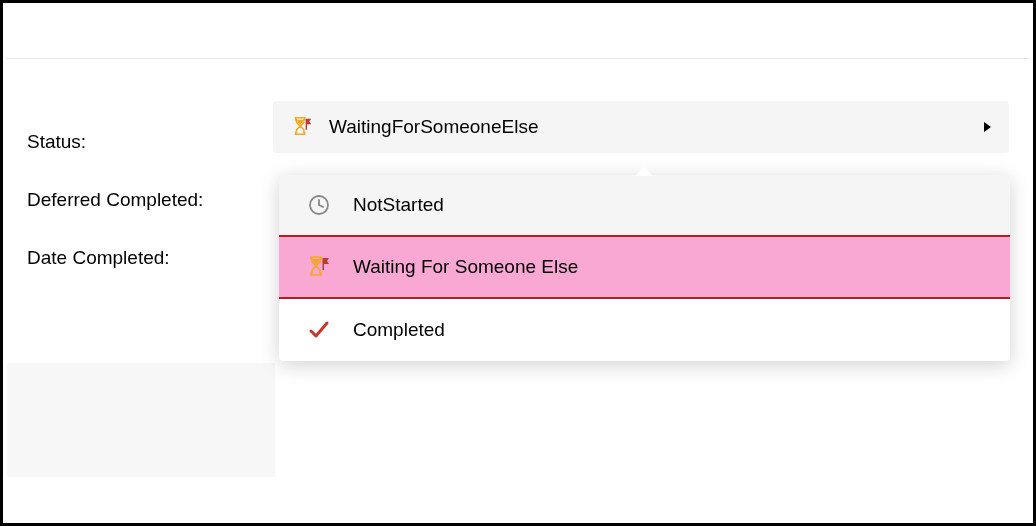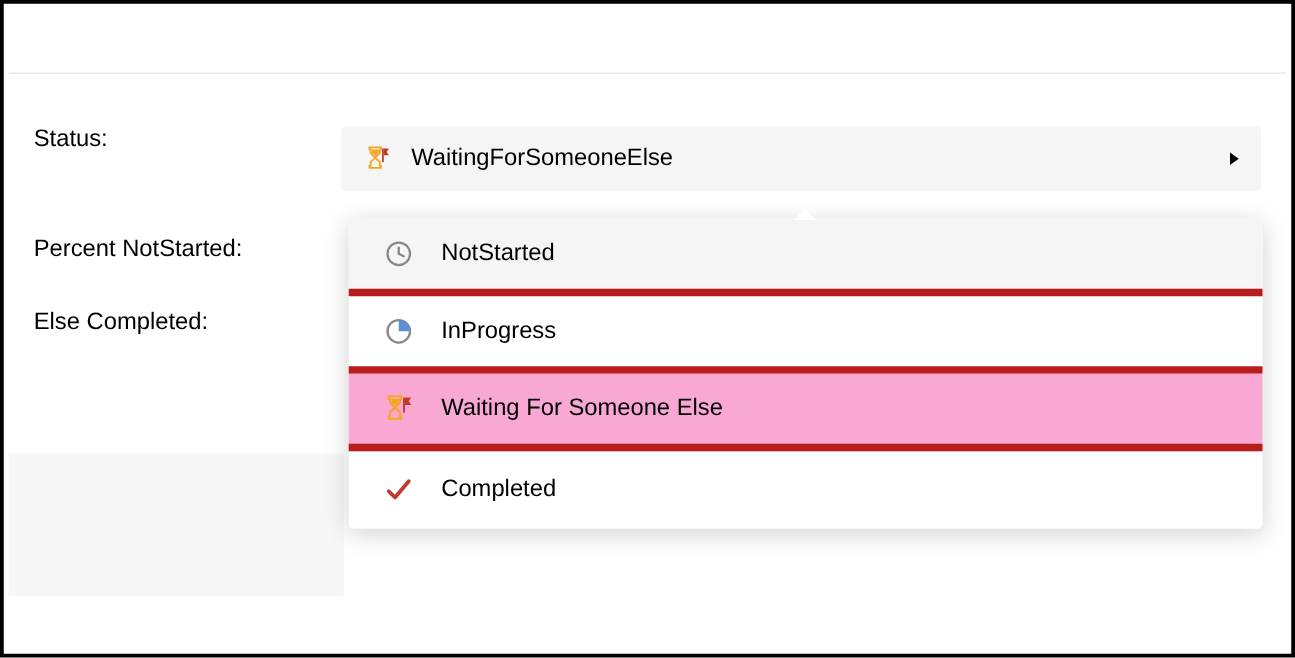--- a/index.html
+++ b/index.html
@@ -25,21 +25,21 @@
       background: #e5e5e5;
     }
     .form-area {
       position: absolute;
       top: 98px;
       left: 24px;
       right: 24px;
     }
     .form-row {
       display: flex;
-      align-items: flex-start;
+      align-items: flex-end;
       margin-bottom: 36px;
     }
     .form-label {
       width: 246px;
       font-size: 19px;
       color: #000000;
     }
     .dropdown-field {
       flex: 1;
       height: 52px;
@@ -99,21 +99,21 @@
       border-left: 9px solid transparent;
       border-right: 9px solid transparent;
       border-bottom: 9px solid #ffffff;
     }
     .menu-item {
       height: 62px;
       display: flex;
       align-items: center;
       padding: 0 28px;
       cursor: pointer;
-      border-bottom: 6px solid #b91c1c;
+      border-bottom: 2px solid #b91c1c;
     }
     .menu-item:last-child {
       border-bottom: none;
     }
     .menu-item.hovered {
       background: #f5f5f5;
     }
     .menu-item.selected {
       background: #f9a8d4;
     }
@@ -152,51 +152,42 @@
           <rect x="16" y="3" width="1.5" height="12" fill="#c0392b"></rect>
           <path d="M17.5 3 L22 3 L20 6 L22 9 L17.5 9 Z" fill="#c0392b"></path>
         </svg>
       </span>
       <span class="dropdown-value">WaitingForSomeoneElse</span>
       <span class="dropdown-caret"></span>
     </div>
   </div>
 
   <div class="form-row">
-    <div class="form-label">Percent NotStarted:</div>
+    <div class="form-label">Deferred Completed:</div>
   </div>
 
   <div class="form-row">
-    <div class="form-label">Else Completed:</div>
+    <div class="form-label">Date Completed:</div>
   </div>
 
 </div>
 
 <div class="dropdown-menu">
 
   <div class="menu-item hovered">
     <span class="menu-icon">
       <svg width="24" height="24" viewBox="0 0 24 24">
         <circle cx="12" cy="12" r="9" fill="none" stroke="#888888" stroke-width="1.8"></circle>
         <line x1="12" y1="12" x2="12" y2="7" stroke="#888888" stroke-width="1.8" stroke-linecap="round"></line>
         <line x1="12" y1="12" x2="16" y2="14" stroke="#888888" stroke-width="1.8" stroke-linecap="round"></line>
       </svg>
     </span>
     <span class="menu-label">NotStarted</span>
   </div>
 
-  <div class="menu-item">
-    <span class="menu-icon">
-      <svg width="24" height="24" viewBox="0 0 24 24">
-        <circle cx="12" cy="12" r="9" fill="none" stroke="#888888" stroke-width="1.8"></circle>
-        <path d="M12 3 A9 9 0 0 1 21 12 L12 12 Z" fill="#5b8fd6"></path>
-      </svg>
-    </span>
-    <span class="menu-label">InProgress</span>
-  </div>
 
   <div class="menu-item selected">
     <span class="menu-icon">
       <svg width="24" height="24" viewBox="0 0 24 24">
         <path d="M4 2 L14 2 L14 4 L13 4 L13 7 L9 11 L13 15 L13 18 L14 18 L14 20 L4 20 L4 18 L5 18 L5 15 L9 11 L5 7 L5 4 L4 4 Z" fill="none" stroke="#f5a623" stroke-width="1.6"></path>
         <path d="M6 4 L12 4 L12 6.5 L9 9.5 L6 6.5 Z" fill="#f5a623"></path>
         <rect x="15.5" y="3" width="1.5" height="12" fill="#c0392b"></rect>
         <path d="M17 3 L22 3 L20 6 L22 9 L17 9 Z" fill="#c0392b"></path>
       </svg>
     </span>

